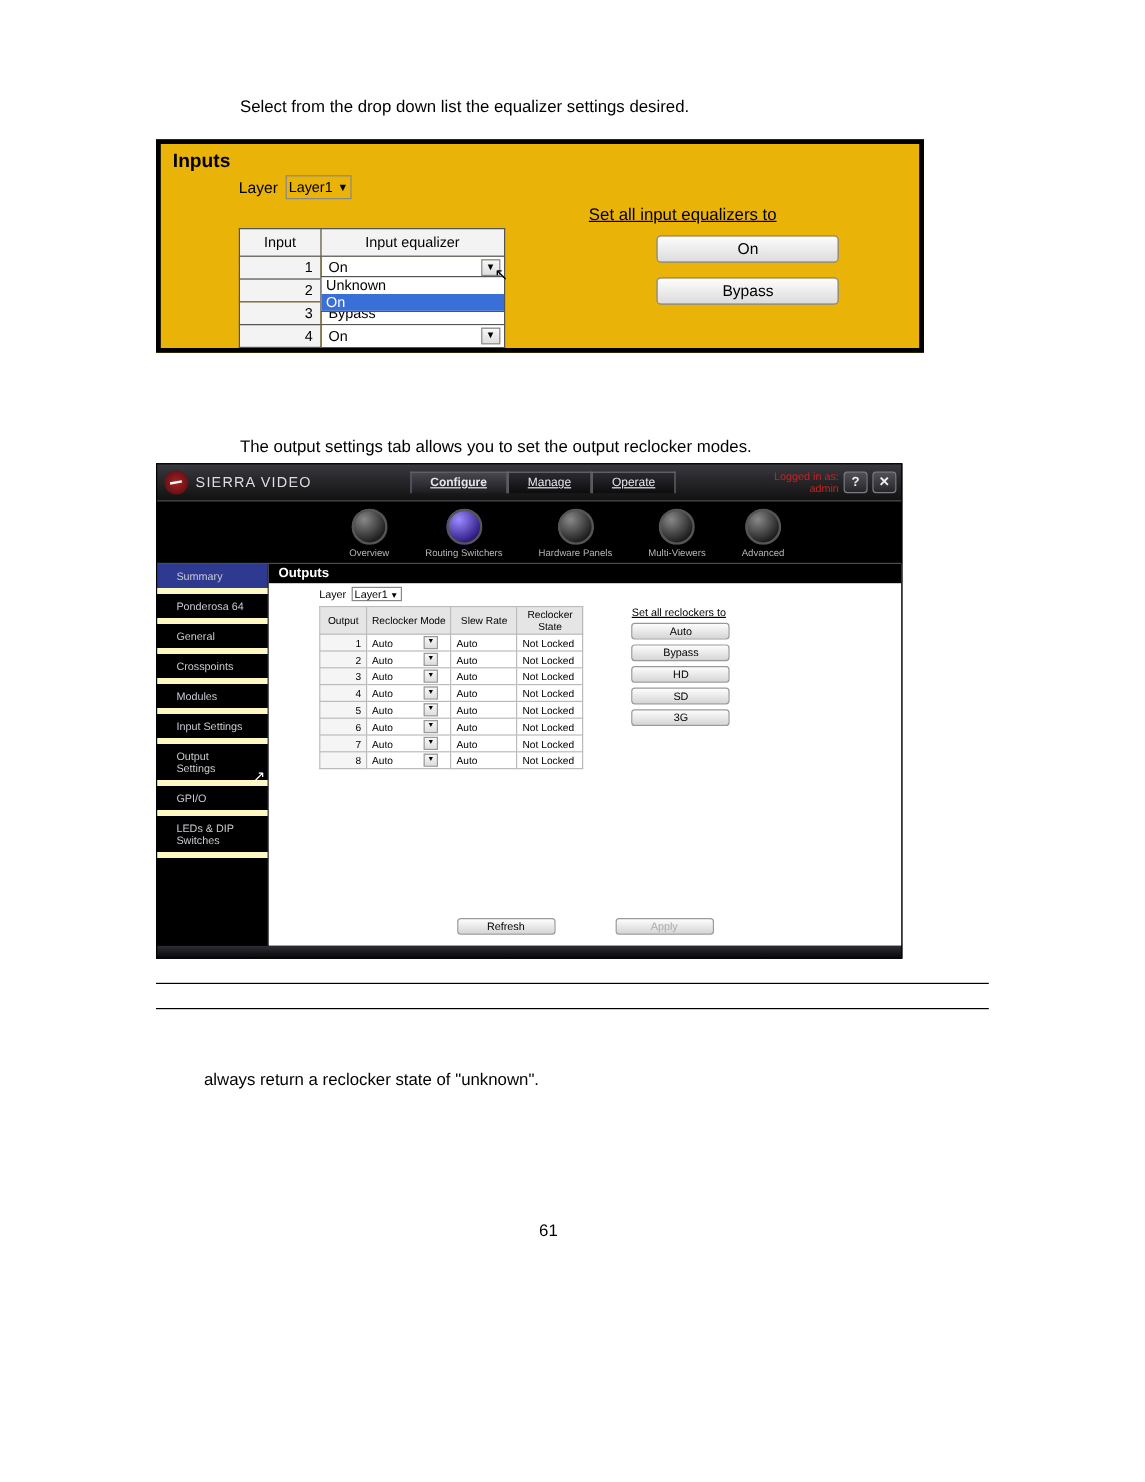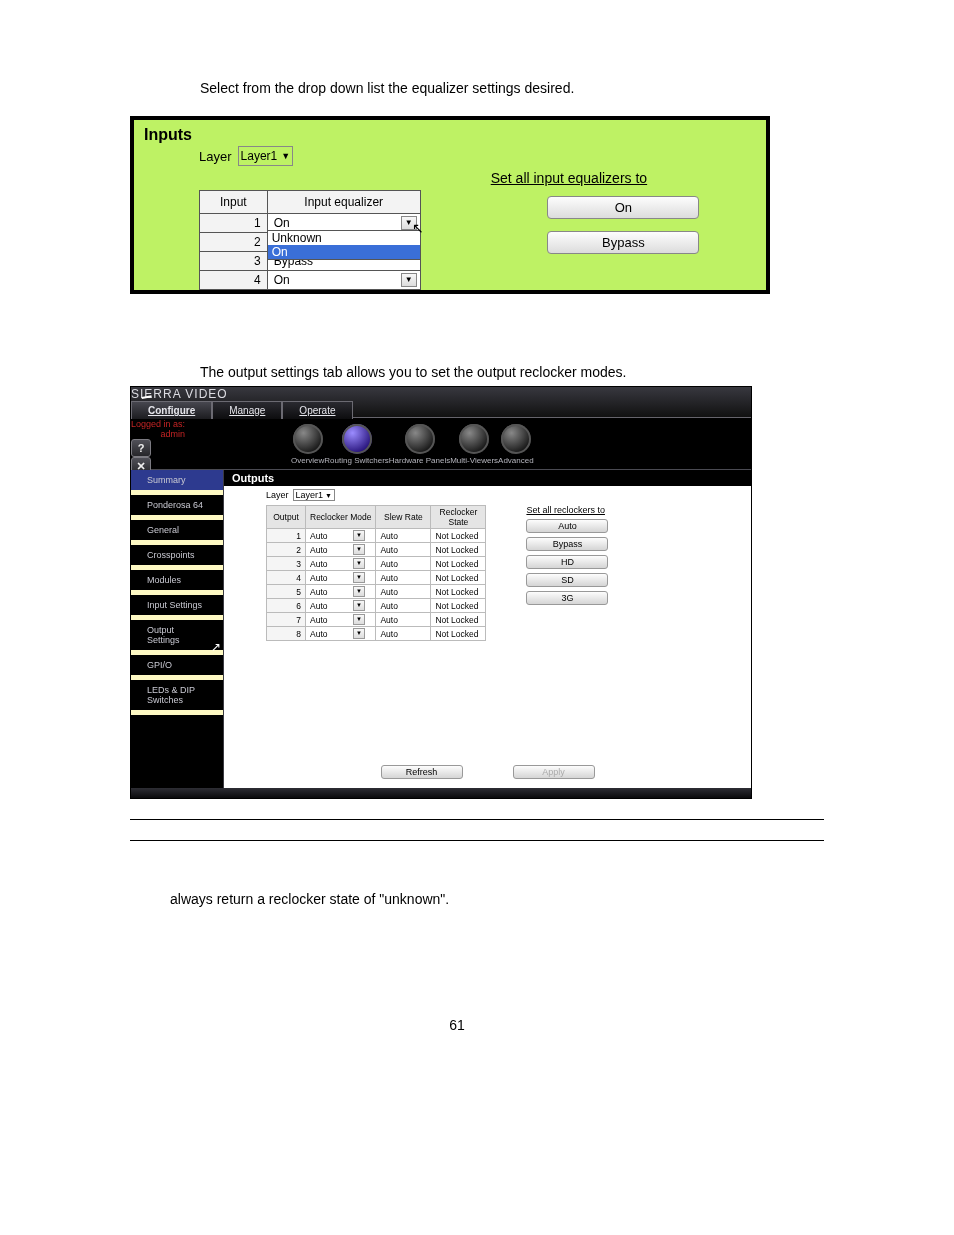--- a/index.html
+++ b/index.html
@@ -9,21 +9,21 @@
     font-size: 14px;
     color: #000;
     width: 954px;
     box-sizing: border-box;
   }
   .intro { margin: 40px 0 20px 130px; }
 
   
   .screenshot1 {
     border: 4px solid #000;
-    background: #bef264;
+    background: #eab308;
     width: 640px;
     margin-left: 60px;
     padding: 6px 10px 0 10px;
     box-sizing: border-box;
   }
   .ss1-title { font-weight: bold; font-size: 16px; }
   .ss1-body { display: flex; }
   .ss1-left { padding-left: 55px; }
   .layer-row { font-size: 13px; margin: 2px 0 6px 0; display: flex; align-items: center; gap: 6px; }
   .layer-select {
@@ -63,40 +63,40 @@
 
   .mid-text { margin: 70px 0 6px 130px; }
 
   
   .screenshot2 {
     width: 620px; margin-left: 60px;
     background: #000; color: #c7c9d1; font-size: 10px;
     border: 1px solid #000;
   }
   .ss2-topbar {
-    display: flex; align-items: flex-start; background: linear-gradient(#38383f,#111);
-    height: 30px; border-bottom: 1px solid #66646c; flex-direction: column;
+    display: flex; align-items: center; background: linear-gradient(#38383f,#111);
+    height: 30px; border-bottom: 1px solid #66646c;
   }
   .logo { width: 20px; height: 20px; border-radius: 50%; background: radial-gradient(#aa2024,#4b0c0f); margin: 0 6px; position: relative; }
   .logo::after { content: ""; position: absolute; left: 5px; top: 9px; width: 10px; height: 4px; border-top: 2px solid #fff; transform: rotate(-10deg);}
   .brand { letter-spacing: 1px; font-size: 12px; color: #dcdce2; }
   .top-tabs { flex: 1; display: flex; justify-content: center; gap: 0; }
   .top-tab {
     border: 1px solid #6b6a72; border-bottom: none; padding: 3px 16px; font-size: 10px;
     background: linear-gradient(#2a2a30,#0d0d0f); color: #e6e6ec; text-decoration: underline;
   }
   .top-tab.active { background: linear-gradient(#47474f,#1c1c20); font-weight: bold; }
   .logged { font-size: 9px; color: #c42424; text-align: right; line-height: 10px; margin-right: 4px; }
   .top-icon {
     width: 18px; height: 16px; border: 1px solid #7c7b82; border-radius: 3px; background: linear-gradient(#505058,#26262a);
     color: #eee; font-weight: bold; font-size: 11px; text-align: center; line-height: 16px; margin-right: 4px;
   }
 
   .ss2-subnav {
-    display: flex; padding: 6px 0 4px 160px; background: #000; border-bottom: 1px solid #4a4a52;
+    display: flex; gap: 30px; padding: 6px 0 4px 160px; background: #000; border-bottom: 1px solid #4a4a52;
   }
   .orb-item { text-align: center; font-size: 8px; color: #b5b5bd; }
   .orb {
     width: 30px; height: 30px; border-radius: 50%; margin: 0 auto 2px auto;
     background: radial-gradient(circle at 35% 30%, #888, #1a1a1a 70%);
     box-shadow: inset 0 0 0 2px #555;
   }
   .orb.active { background: radial-gradient(circle at 35% 30%, #9b8cff, #2a167e 70%); }
 
   .ss2-main { display: flex; min-height: 300px; }

